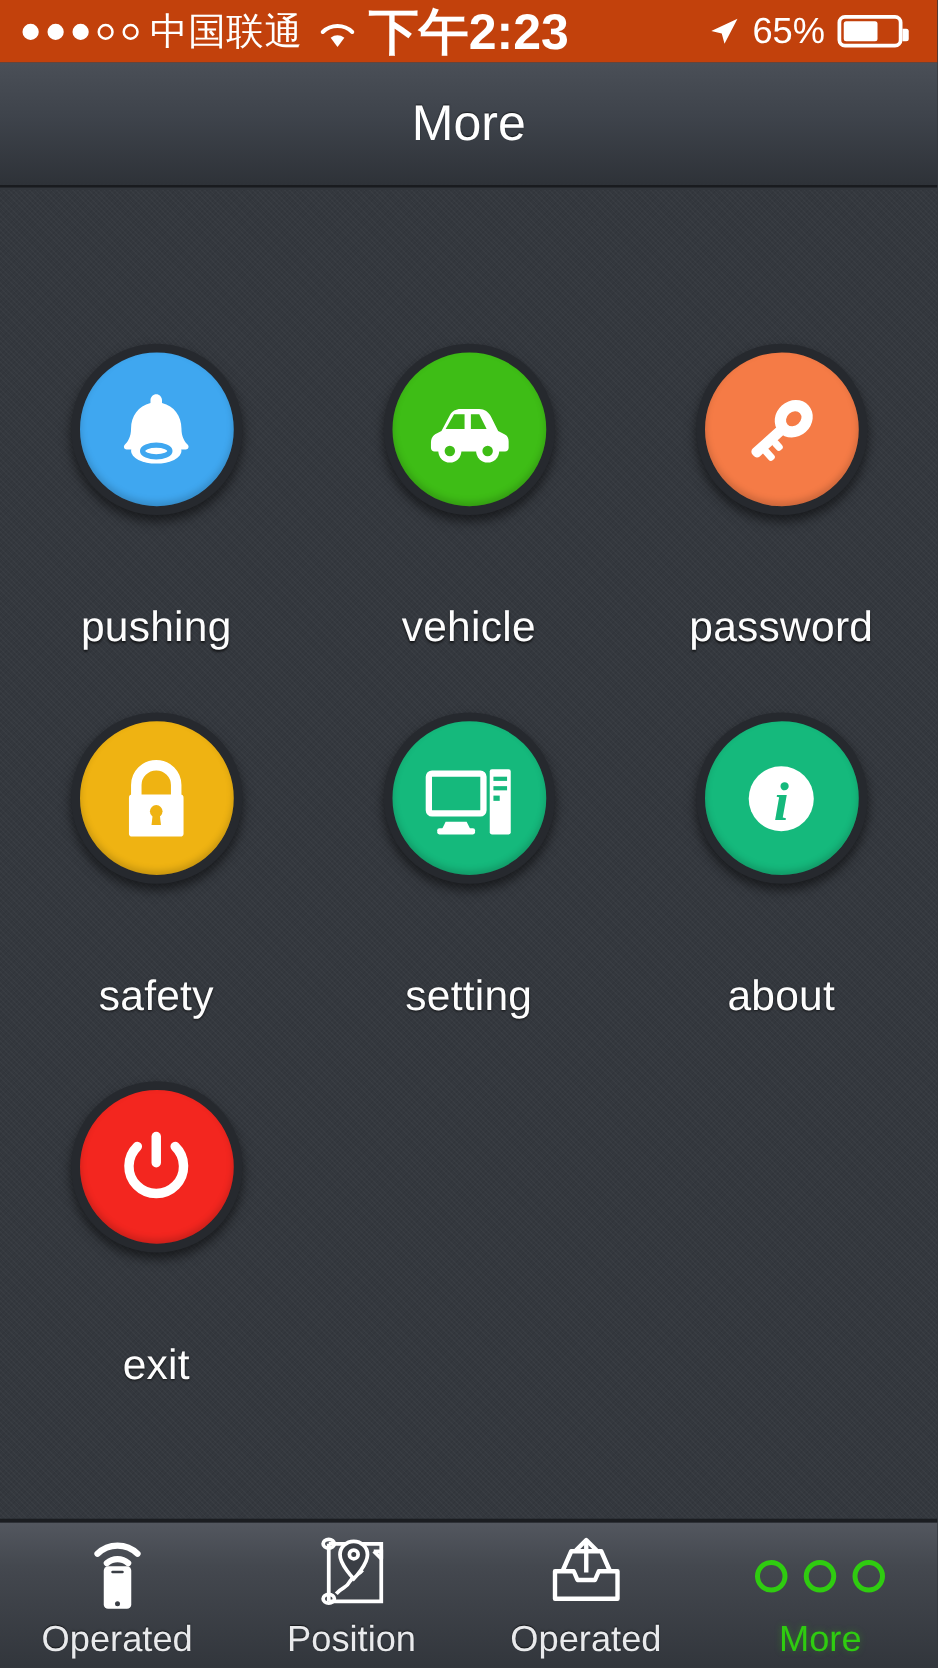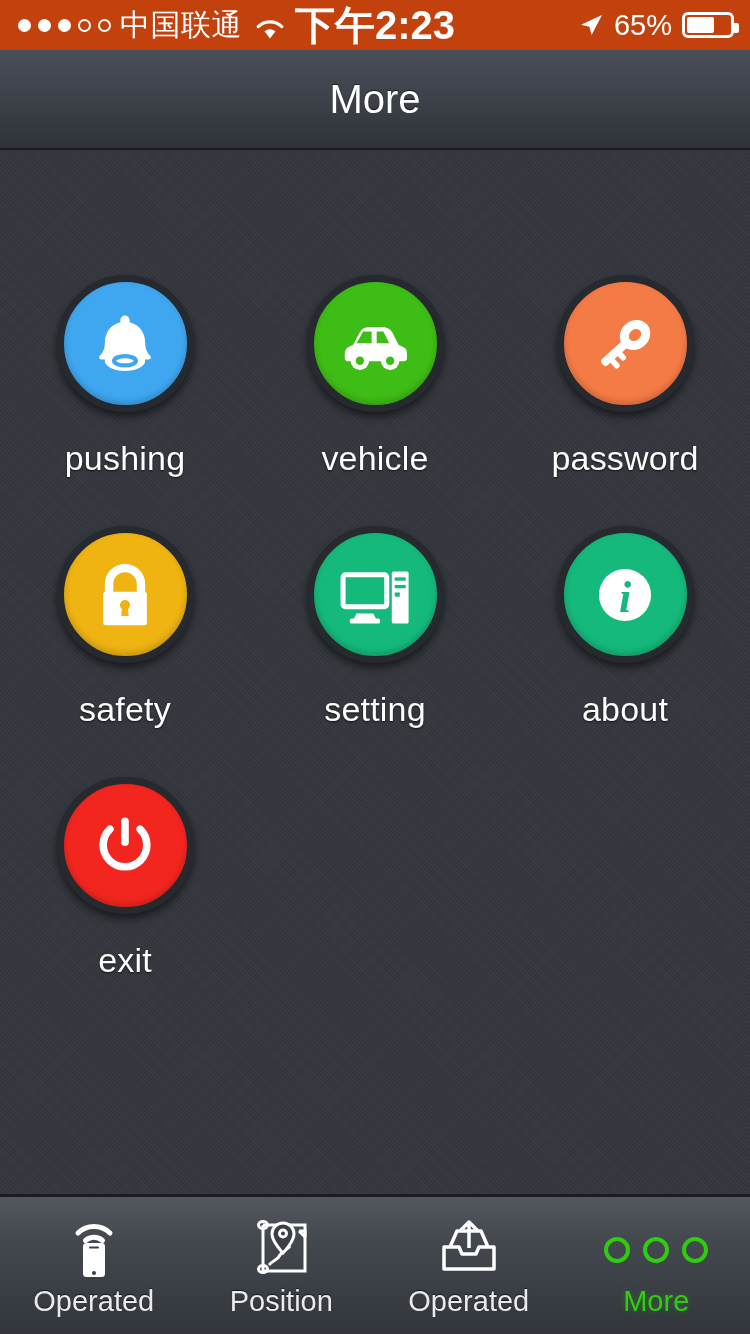--- a/index.html
+++ b/index.html
@@ -23,21 +23,21 @@
   .dot { width:13px; height:13px; border-radius:50%; border:2px solid #fff; }
   .dot.filled { background:#fff; }
   .carrier { font-size:30px; font-weight:normal; letter-spacing:0.5px; }
   .wifi { width:30px; height:22px; position:relative; margin-left:4px; }
   .sb-center {
     position:absolute; left:0; right:0; text-align:center;
     font-size:40px; font-weight:bold;
   }
   .sb-right {
     margin-left:auto; display:flex; align-items:center; gap:10px;
-    padding-right:16px;
+    padding-right:28px;
     justify-content:center;
   }
   .loc-arrow { width:26px; height:26px; }
   .pct { font-size:29px; font-weight:normal; }
   .battery {
     width:52px; height:26px; border:3px solid #fff; border-radius:6px;
     position:relative; display:flex; align-items:center; padding:2px;
   }
   .battery::after {
     content:""; position:absolute; right:-8px; top:8px;
@@ -68,38 +68,39 @@
     padding-top:123px;
   }
   .grid {
     display:grid;
     grid-template-columns:repeat(3, 1fr);
     row-gap:48px;
   }
   .tile {
     display:flex; flex-direction:column; align-items:center;
     cursor:pointer;
+    gap:44px;
   }
   .circle {
     width:137px; height:137px; border-radius:50%;
     display:flex; align-items:center; justify-content:center;
     border:7px solid #26292e;
     box-shadow:0 5px 9px rgba(0,0,0,.55), inset 0 -3px 6px rgba(0,0,0,.18);
     position:relative;
   }
   .tile-label {
     margin-top:27px; color:#fdfdfd; font-size:34px;
     text-shadow:0 1px 2px rgba(0,0,0,.7);
     letter-spacing:.2px;
   }
   .glyph { width:84px; height:84px; display:block; }
 
   
   .tabbar {
-    position:absolute; left:0; right:0; bottom:0; height:140px;
+    position:absolute; left:0; right:0; bottom:0; height:119px;
     background:linear-gradient(180deg,#53575f 0%,#44484f 30%,#32363c 100%);
     border-top:3px solid #1b1d21;
     display:flex;
   }
   .tab {
     flex:1; display:flex; flex-direction:column;
     align-items:center; justify-content:center;
     cursor:pointer; padding-top:6px;
   }
   .tab-icon { height:62px; display:flex; align-items:center; justify-content:center; }

